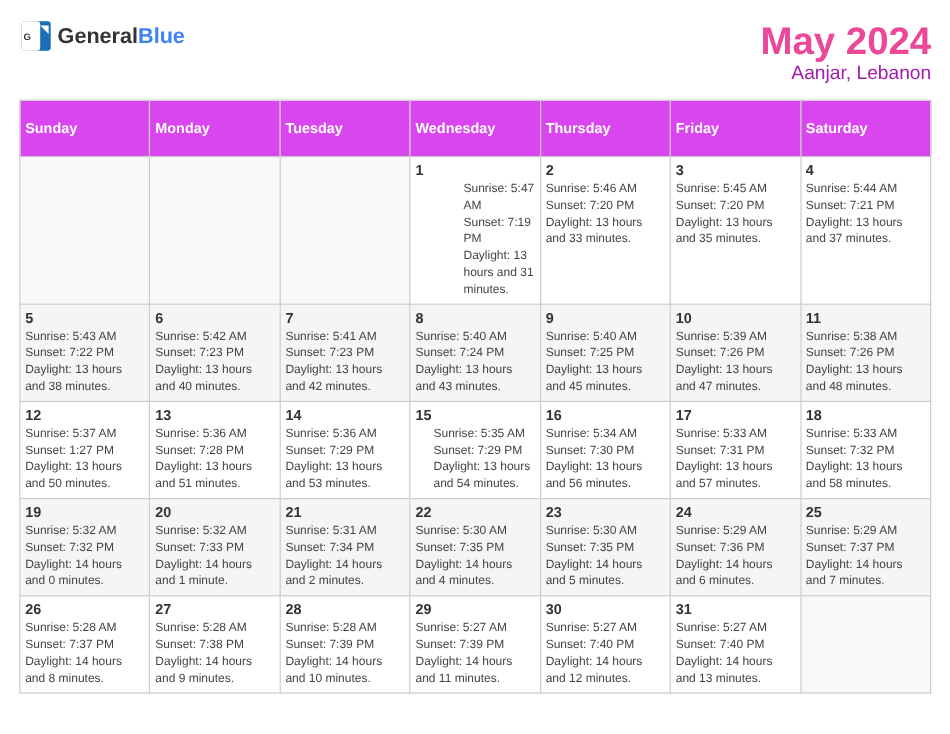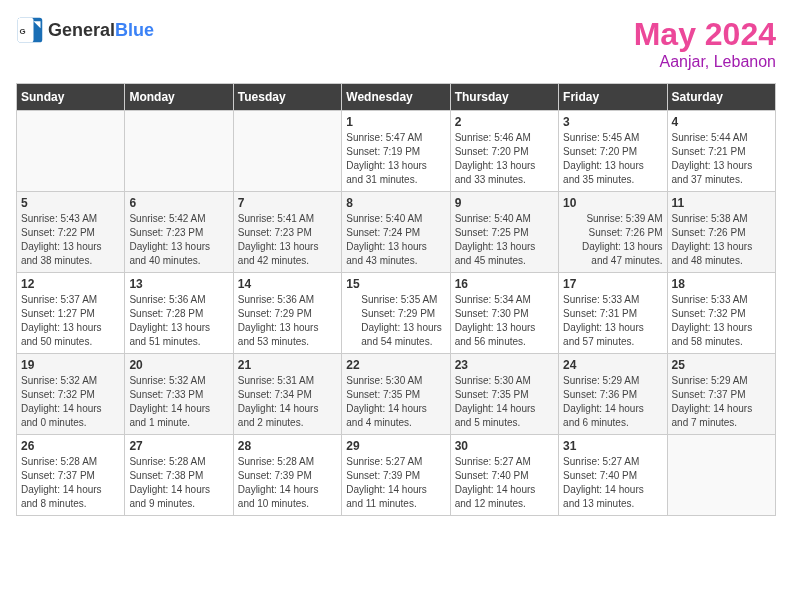--- a/index.html
+++ b/index.html
@@ -36,23 +36,23 @@
     .title-location {
       font-size: 16px;
       color: #a21caf;
     }
     .calendar {
       width: 100%;
       border-collapse: collapse;
       font-size: 10.5px;
     }
     .calendar thead th {
-      background-color: #404040;
+      background-color: #d946ef;
       color: #fff;
-      padding: 6px 4px;
+      padding: 16px 4px;
       text-align: left;
       font-size: 12px;
       font-weight: bold;
       border: 1px solid #ccc;
     }
     .calendar tbody td {
       vertical-align: top;
       border: 1px solid #ccc;
       padding: 4px 4px;
       width: 108px;
@@ -110,21 +110,21 @@
       <th>Saturday</th>
     </tr>
   </thead>
   <tbody id="calendar-body">
   <tr>
         <td class="empty-cell"></td>
         <td class="empty-cell"></td>
         <td class="empty-cell"></td>
         <td>
           <div class="cell-date">1</div>
-          <div class="cell-info" style="white-space: pre-line;">Sunrise: 5:47 AM
+          <div class="cell-info" style="white-space: pre-line; margin-left: 40px;">Sunrise: 5:47 AM
 Sunset: 7:19 PM
 Daylight: 13 hours and 31 minutes.</div>
         </td>
         <td>
           <div class="cell-date">2</div>
           <div class="cell-info" style="white-space: pre-line;">Sunrise: 5:46 AM
 Sunset: 7:20 PM
 Daylight: 13 hours and 33 minutes.</div>
         </td>
         <td>
@@ -166,21 +166,21 @@
 Daylight: 13 hours and 43 minutes.</div>
         </td>
         <td>
           <div class="cell-date">9</div>
           <div class="cell-info" style="white-space: pre-line;">Sunrise: 5:40 AM
 Sunset: 7:25 PM
 Daylight: 13 hours and 45 minutes.</div>
         </td>
         <td>
           <div class="cell-date">10</div>
-          <div class="cell-info" style="white-space: pre-line; text-align: right;">Sunrise: 5:39 AM
+          <div class="cell-info" style="white-space: pre-line;">Sunrise: 5:39 AM
 Sunset: 7:26 PM
 Daylight: 13 hours and 47 minutes.</div>
         </td>
         <td>
           <div class="cell-date">11</div>
           <div class="cell-info" style="white-space: pre-line;">Sunrise: 5:38 AM
 Sunset: 7:26 PM
 Daylight: 13 hours and 48 minutes.</div>
         </td>
       </tr>

